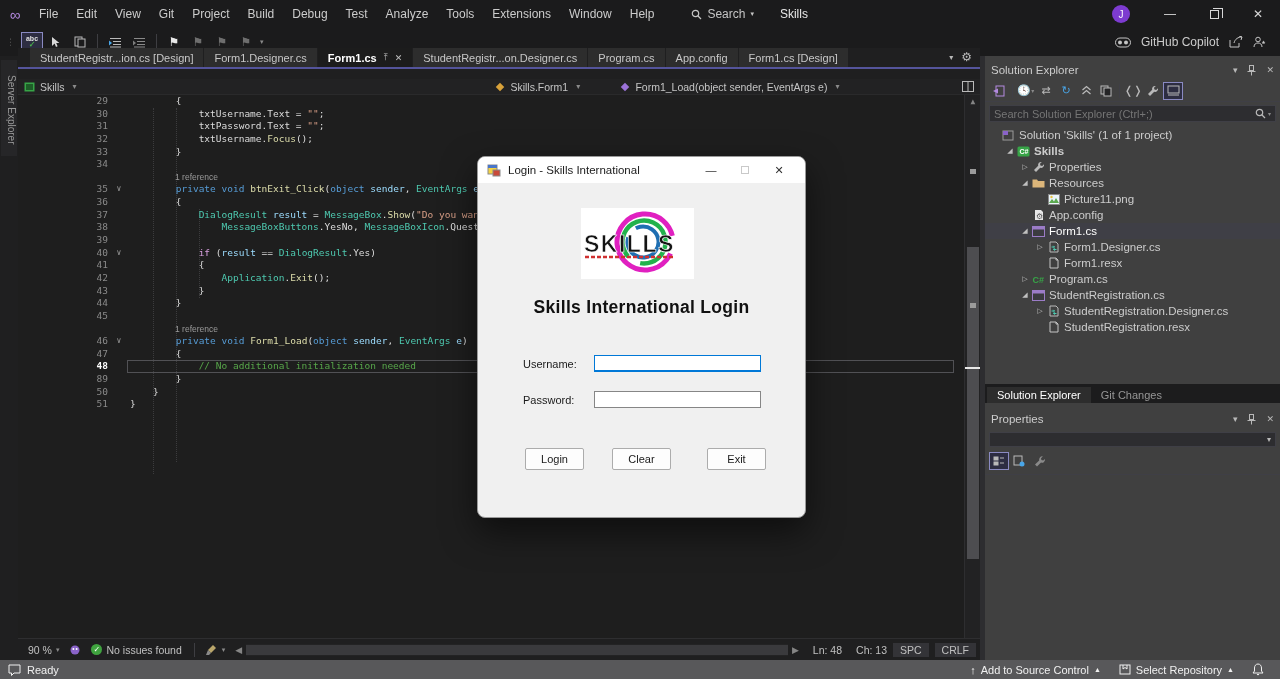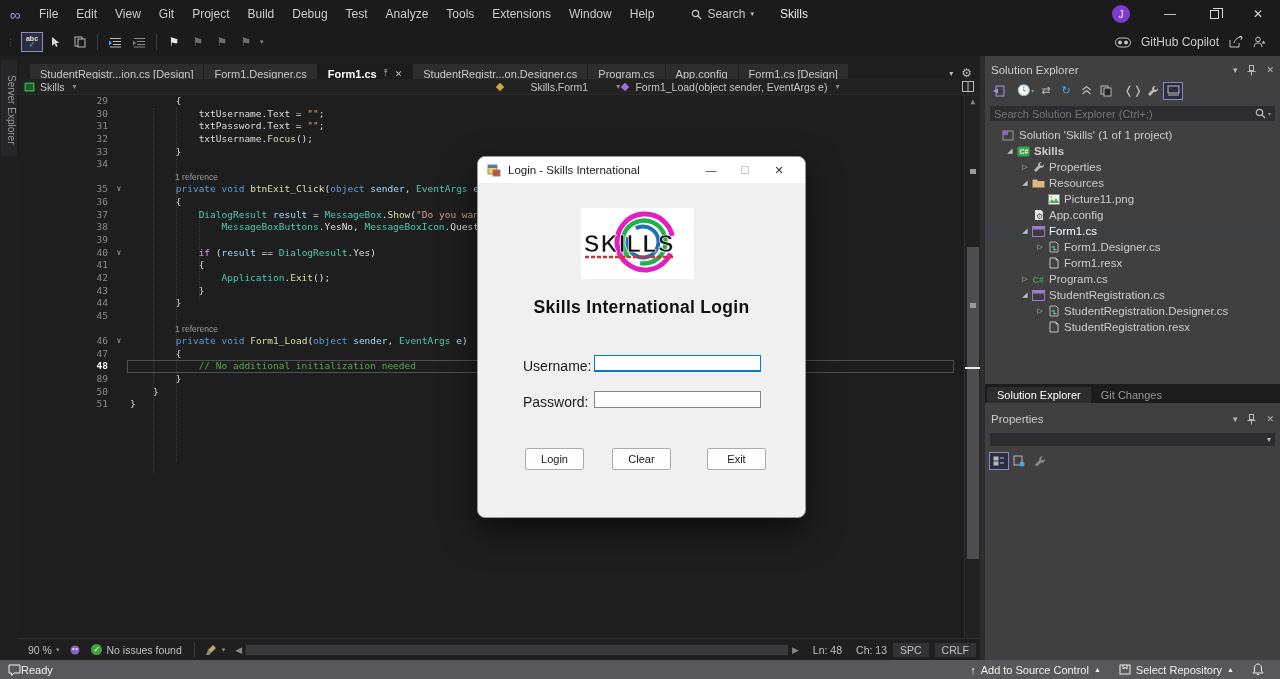--- a/index.html
+++ b/index.html
@@ -36,21 +36,21 @@
   .flag { font-size:12px; }
   .copilotbar { margin-left:auto; display:flex; align-items:center; gap:10px;
     padding-right:14px; font-size:12px; color:#cccccc; }
 
   
   #leftstrip { position:absolute; left:0; top:56px; width:18px; height:604px; background:#1f1f20; }
   .vtab { position:absolute; left:1px; top:4px; width:16px; height:96px; background:#262628;
     color:#9a9a9a; font-size:10px; writing-mode:vertical-rl; text-align:center; padding-top:4px; }
 
   
-  #tabstrip { position:absolute; left:18px; top:64px; width:962px; height:21px; background:#1f1f20;
+  #tabstrip { position:absolute; left:18px; top:48px; width:962px; height:21px; background:#1f1f20;
     border-bottom:2px solid #54549b; display:flex; align-items:flex-end; }
   .tab { height:19px; background:#2d2d2d; color:#c8c8c8; font-size:11px; display:flex;
     align-items:center; padding:0 10px; margin-right:1px; white-space:nowrap; }
   .tab.active { background:#1c1c1c; color:#ffffff; font-weight:bold; }
   .tab .pin, .tab .tclose { margin-left:7px; font-size:9px; color:#c0c0c0; font-weight:normal; }
   .tabstrip-right { margin-left:auto; display:flex; align-items:center; gap:8px; color:#b9b9b9;
     font-size:10px; padding:0 8px 3px 0; }
 
   
   #breadcrumb { position:absolute; left:18px; top:79px; width:962px; height:16px; background:#222223;
@@ -120,41 +120,41 @@
   .btabs { height:19px; background:#1c1c1d; display:flex; align-items:flex-end; padding-left:2px; }
   .btab { padding:2px 10px; font-size:11px; color:#969696; background:#1c1c1d; }
   .btab.active { background:#2d2d2d; color:#ffffff; }
   .propcombo { margin:3px 4px; height:15px; background:#2d2d30; border:1px solid #3f3f46;
     display:flex; align-items:center; justify-content:flex-end; padding:0 4px; color:#b9b9b9; font-size:8px; }
   .propdivider { height:1px; background:#3f3f46; margin-top:2px; }
 
   
   #statusbar { position:absolute; left:0; top:660px; width:1280px; height:19px; background:#58585a;
     display:flex; align-items:center; color:#f0f0f0; font-size:11px; }
-  .sb-left { display:flex; align-items:center; margin-left:8px; }
+  .sb-left { display:flex; align-items:center; gap:6px; margin-left:8px; }
   .sb-right { margin-left:auto; display:flex; align-items:center; gap:18px; padding-right:16px; }
   .sb-item { display:flex; align-items:center; gap:5px; }
   .sb-caret { font-size:7px; }
 
   
   #dialog { position:absolute; left:477px; top:156px; width:329px; height:362px; background:#f0f0f0;
     border:1px solid #9a9a9a; border-radius:8px; box-shadow:0 14px 34px rgba(0,0,0,0.55);
     overflow:hidden; z-index:50; }
   .dtitle { height:26px; background:#ffffff; display:flex; align-items:center; padding:0 9px;
     color:#1a1a1a; font-size:11.5px; }
   .dtitle .dlabel { margin-left:7px; flex:1; }
   .dctl { width:34px; height:26px; display:flex; align-items:center; justify-content:center;
     color:#333; font-size:11px; }
   .dctl.dis { color:#c9c9c9; }
   .dmax { width:8px; height:8px; border:1px solid #c9c9c9; }
   .dlogo { position:absolute; left:103px; top:51px; width:113px; height:71px; background:#ffffff; }
   .dheading { position:absolute; left:0; top:140px; width:100%; text-align:center; color:#111;
     font-size:17.5px; font-weight:bold; letter-spacing:0.3px; }
   .frow { position:absolute; left:0; width:100%; }
-  .flabel { position:absolute; left:45px; top:3px; font-size:14px; color:#1a1a1a;text-align:center; }
+  .flabel { position:absolute; left:45px; top:3px; font-size:11px; color:#1a1a1a;text-align:center; }
   .ftext { position:absolute; left:116px; top:0; width:167px; height:17px; background:#ffffff;
     border:1px solid #868686; font-size:11px; padding:0 3px; outline:none;
     font-family:"Liberation Sans",sans-serif; }
   .ftext.focus { border:1px solid #0078d7; border-bottom:2px solid #0078d7; }
   .dbtn { position:absolute; top:291px; width:59px; height:22px; background:#fdfdfd;
     border:1px solid #acacac; border-radius:2px; font-size:11px; color:#1a1a1a;
     font-family:"Liberation Sans",sans-serif; }
   svg { display:block; }
 </style>
 </head>
@@ -305,21 +305,21 @@
         <div class="bseg" style="width: 49%;">
           <span class="bico">
             <svg width="11" height="10" viewBox="0 0 11 10">
               <rect x="0.5" y="0.5" width="10" height="9" fill="#37a447"></rect>
               <rect x="2" y="2" width="7" height="6" fill="#1e5c28"></rect>
             </svg>
           </span>
           <span>Skills</span>
           <span class="caret">▾</span>
         </div>
-        <div class="bseg" style="width: 13%; gap: 20px;">
+        <div class="bseg" style="width: 13%;">
           <span class="bico">
             <svg width="10" height="10" viewBox="0 0 10 10">
               <rect x="2" y="2" width="6" height="6" transform="rotate(45 5 5)" fill="#d8a23a"></rect>
             </svg>
           </span>
           <span>Skills.Form1</span>
           <span class="caret">▾</span>
         </div>
         <div class="bseg" style="width: 34%;">
           <span class="bico">

